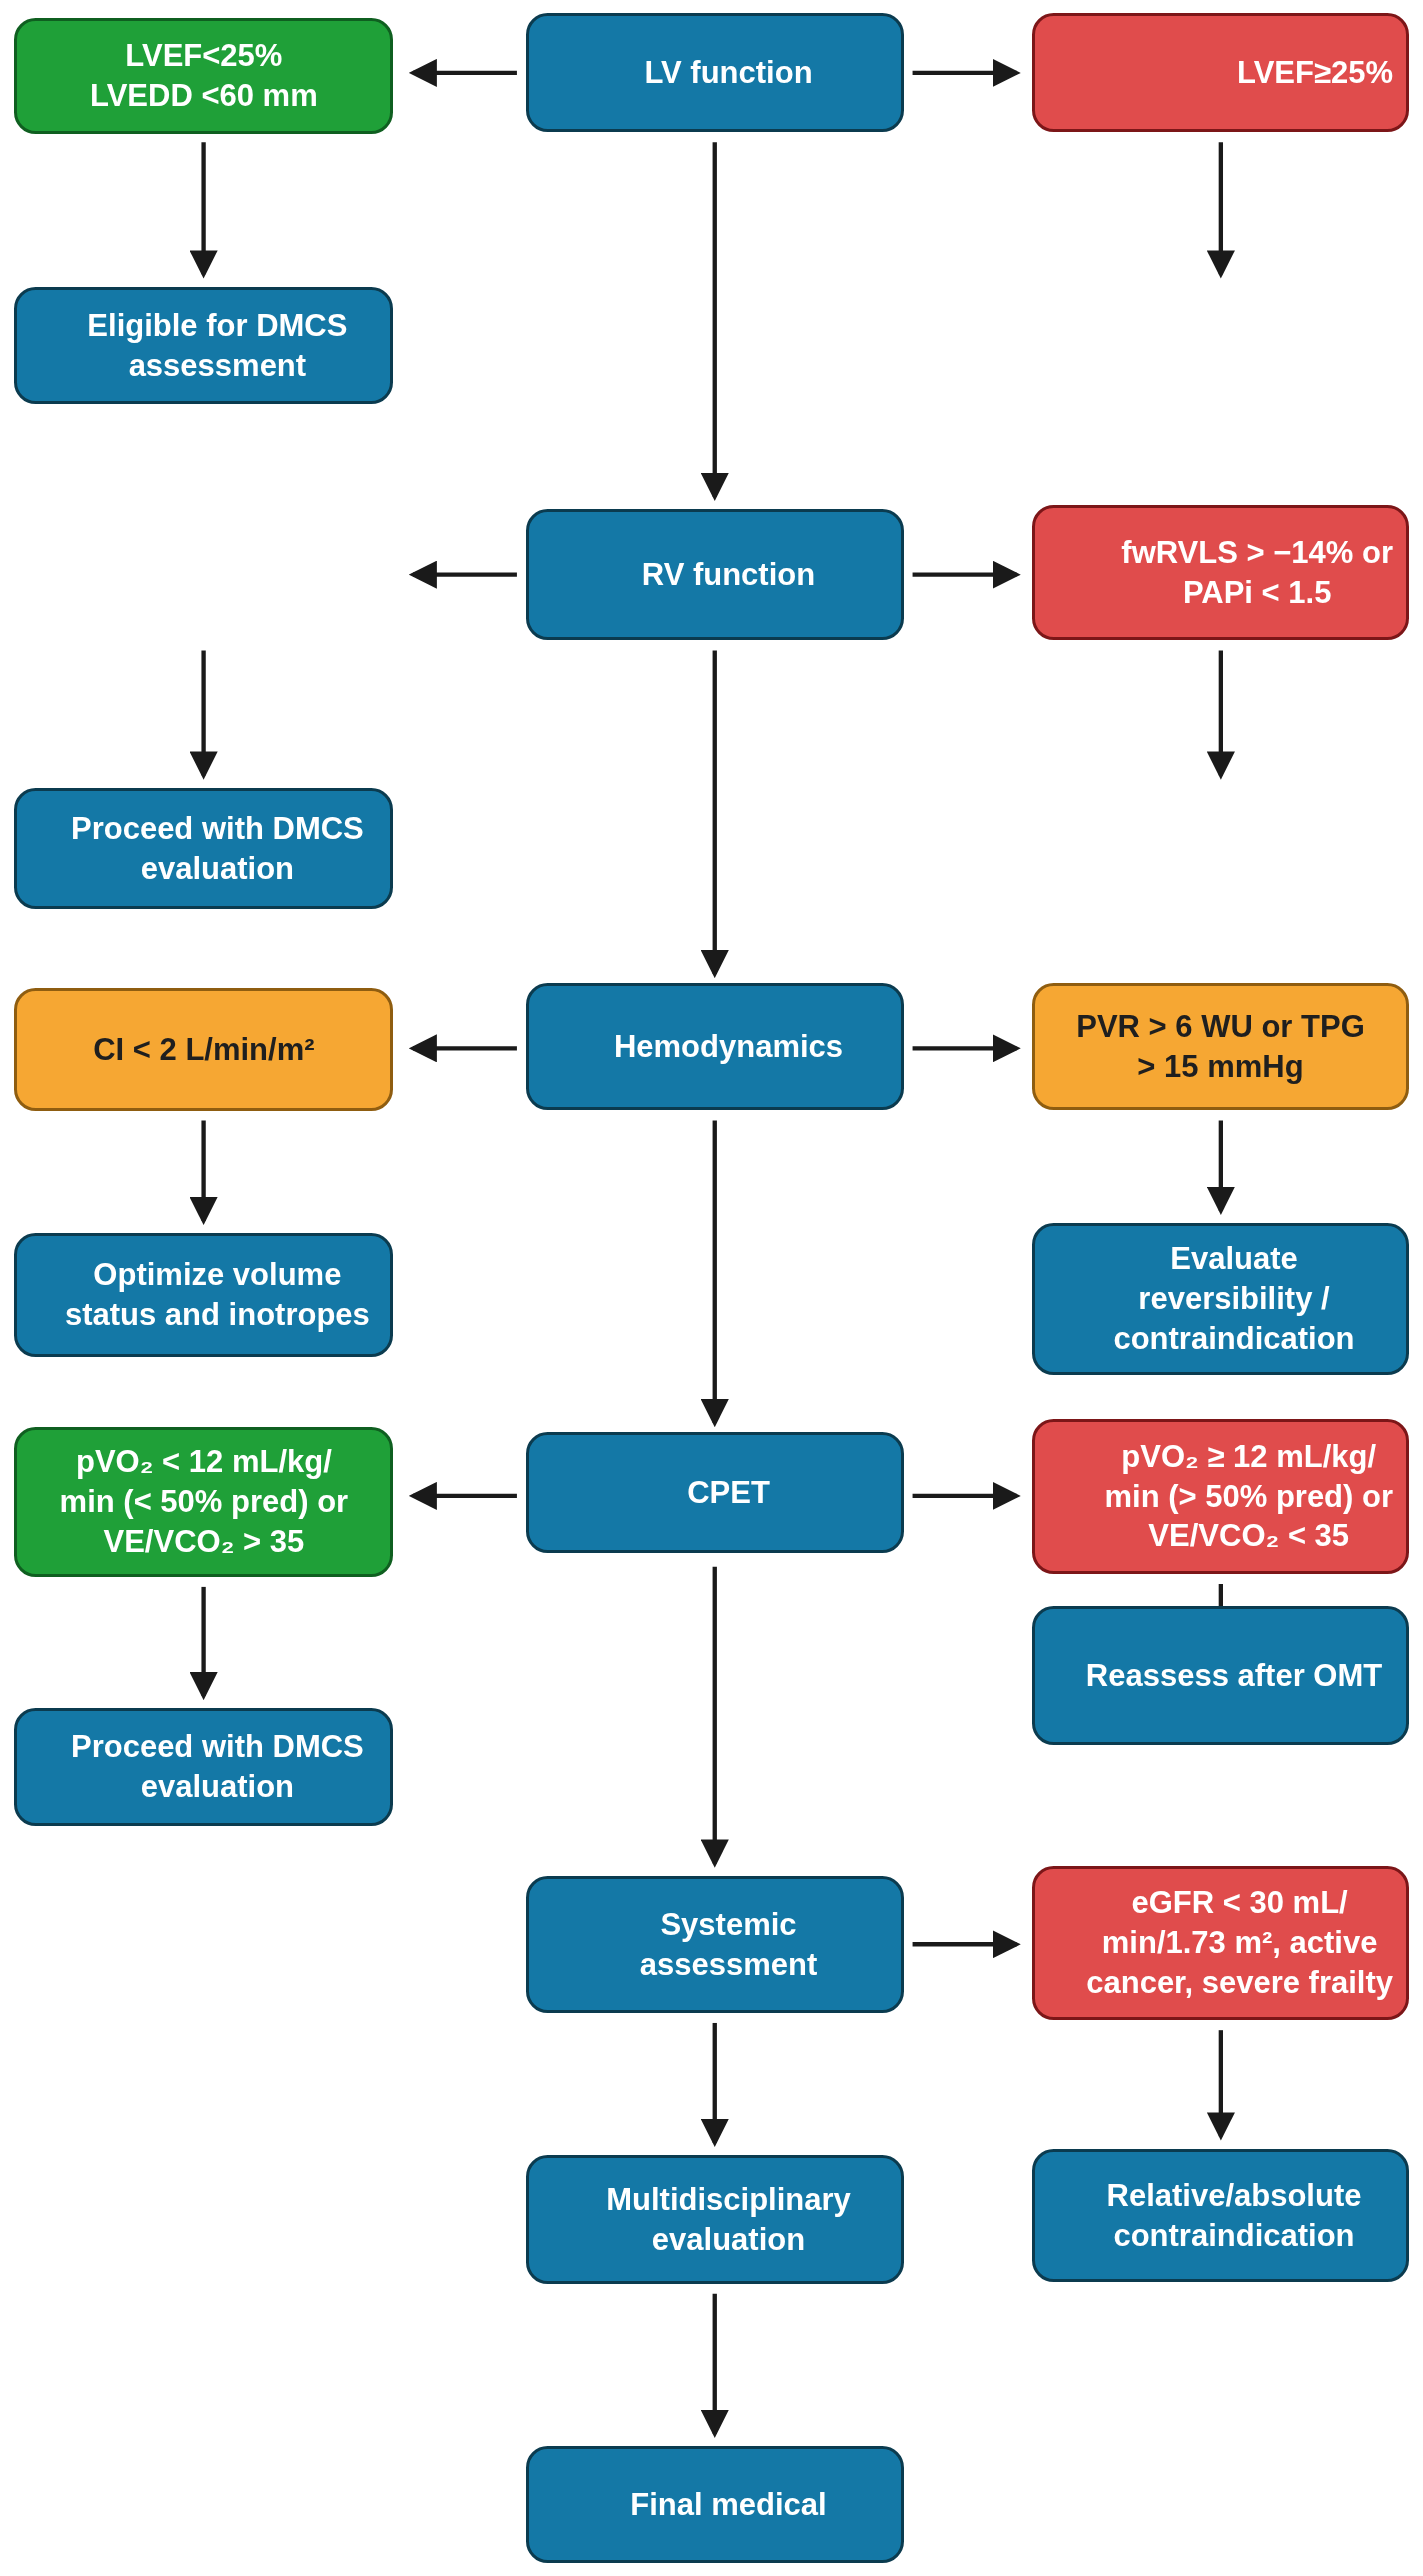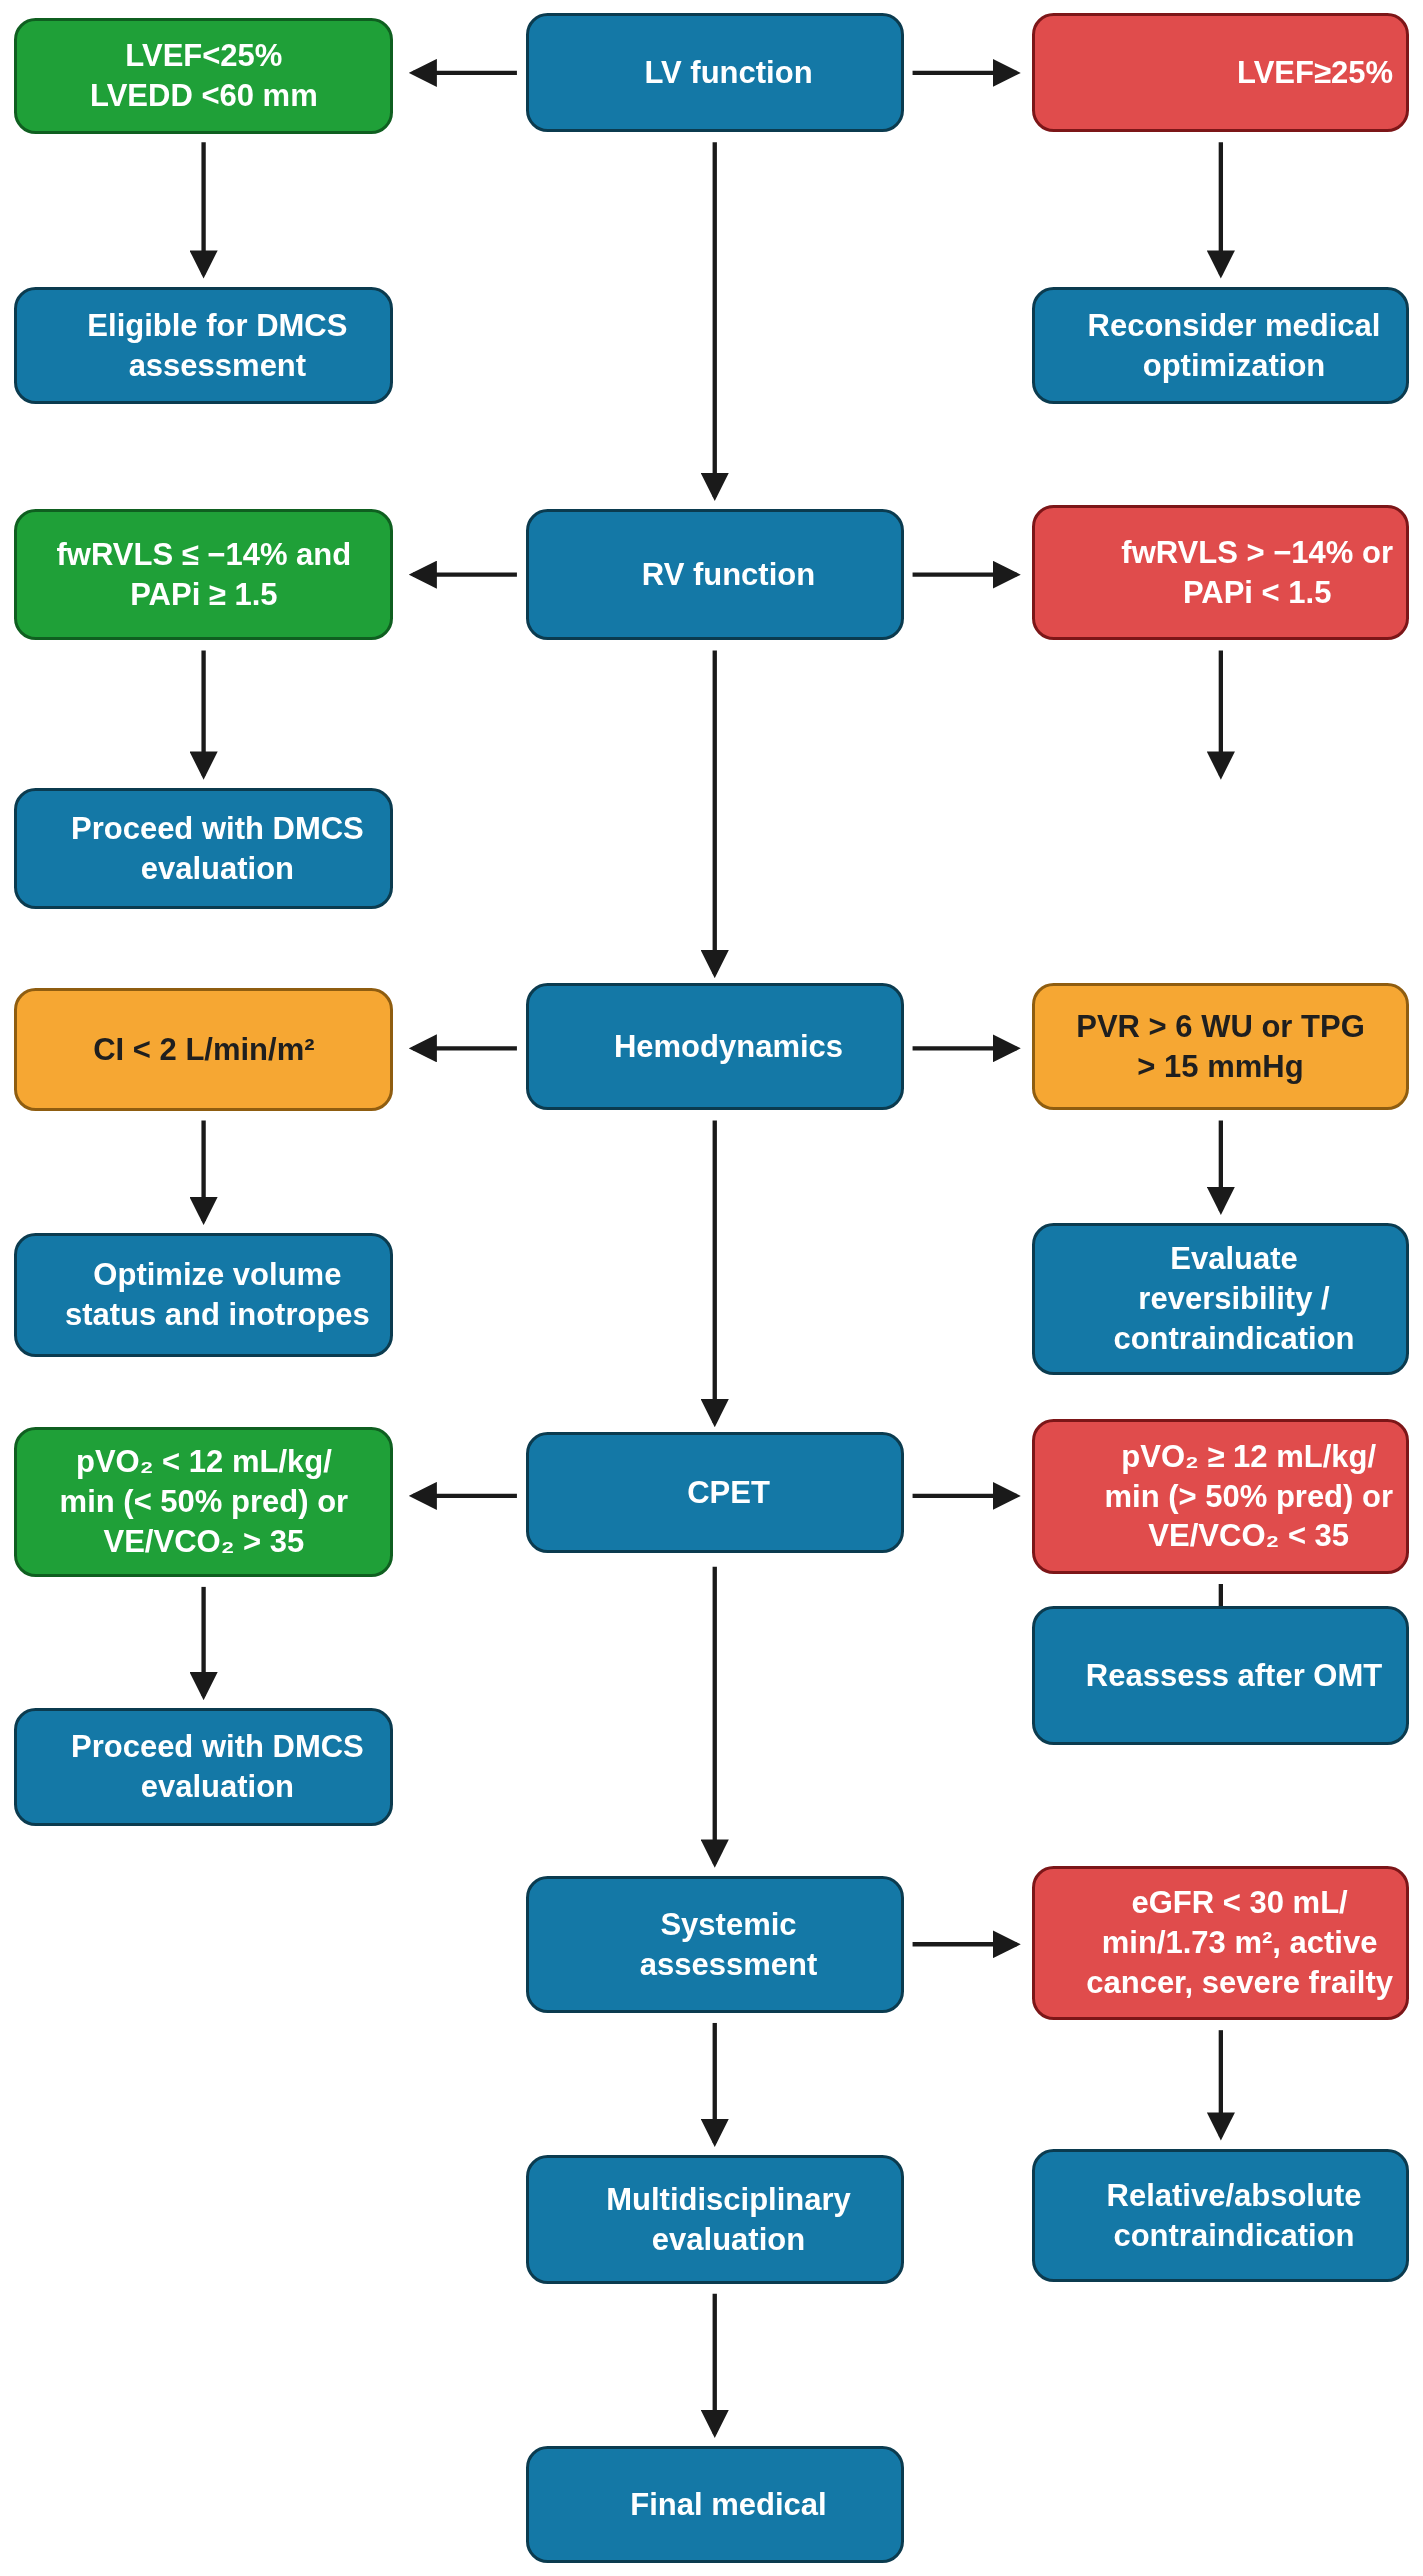--- a/index.html
+++ b/index.html
@@ -93,29 +93,21 @@
     <span class="lbl">LV function</span>
   </div>
   <div class="node red" style="left:1032px;top:13px;width:377px;height:119px">
     <span class="lbl">LVEF≥25%</span>
   </div>
 
   <div class="node blue" style="left:14.4px;top:287px;width:379px;height:117px">
     <span class="lbl">Eligible for DMCS
 assessment</span>
   </div>
-  <div class="node blue" style="left:1032px;top:287px;width:377px;height:117px">
-    <span class="lbl">Reconsider medical
-optimization</span>
-  </div>
 
-  <div class="node green" style="left:14.4px;top:509px;width:379px;height:131px">
-    <span class="lbl">fwRVLS ≤ −14% and
-PAPi ≥ 1.5</span>
-  </div>
   <div class="node blue" style="left:526px;top:509px;width:378px;height:131px">
     <span class="lbl">RV function</span>
   </div>
   <div class="node red" style="left:1032px;top:505px;width:377px;height:135px">
     <span class="lbl">fwRVLS &gt; −14% or
 PAPi &lt; 1.5</span>
   </div>
 
   <div class="node blue" style="left:14.4px;top:788px;width:379px;height:121px">
     <span class="lbl">Proceed with DMCS

